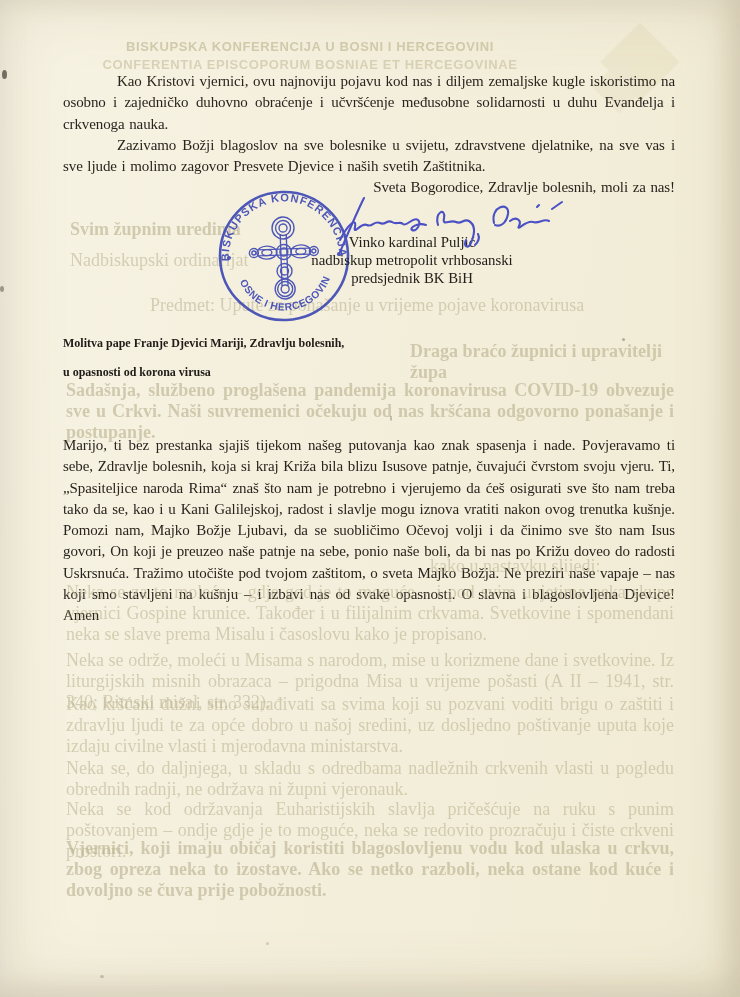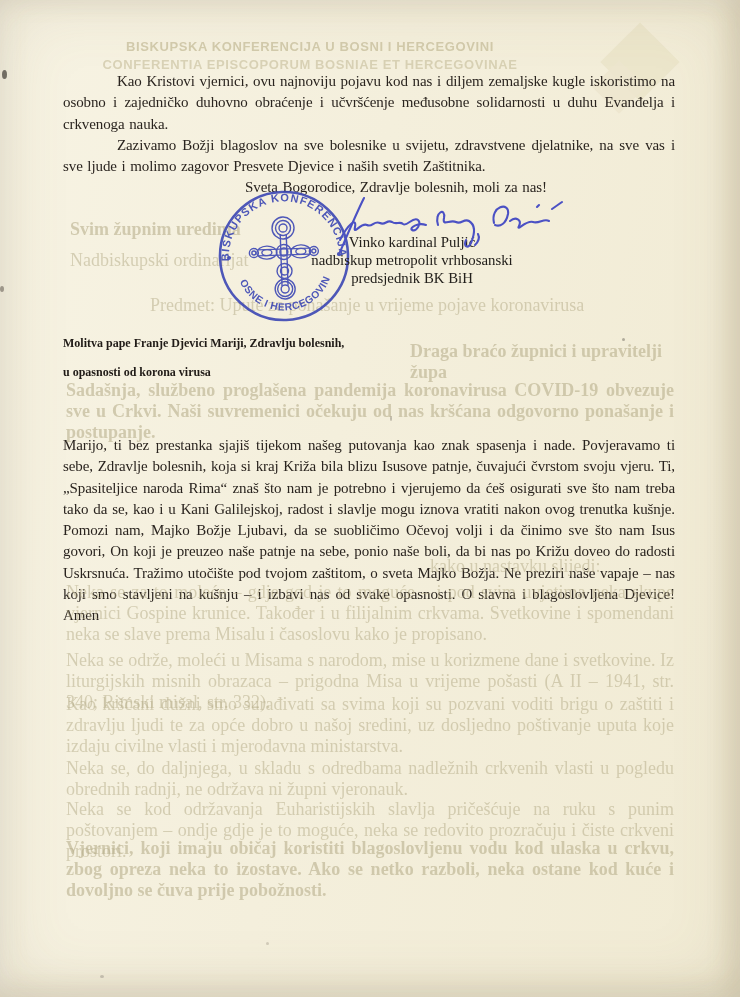--- a/index.html
+++ b/index.html
@@ -15,21 +15,21 @@
                inset 0 -12px 30px rgba(125,108,70,.10),
                inset 6px 0 18px rgba(255,255,250,.5);
   }
   
   .bodytext{
     position:absolute;left:63px;width:612px;color:#2a241f;
     font-size:15px;line-height:21.3px;letter-spacing:-0.1px;word-spacing:1px;
   }
   .bodytext p{margin:0;text-align:justify;text-indent:54px;}
   .bodytext p.noindent{text-indent:0;}
-  .bodytext p.nojust{text-align:center;}
+  .bodytext p.nojust{text-align:right;}
   .heading{
     position:absolute;left:63px;top:333px;width:612px;color:#201b17;
     font-size:12px;font-weight:bold;line-height:21px;
   }
   .heading div{margin-bottom:8px;}
   
   .signatory{
     position:absolute;left:287px;top:233px;width:250px;text-align:center;
     color:#23201c;font-size:14.8px;line-height:18.2px;z-index:6;
   }

